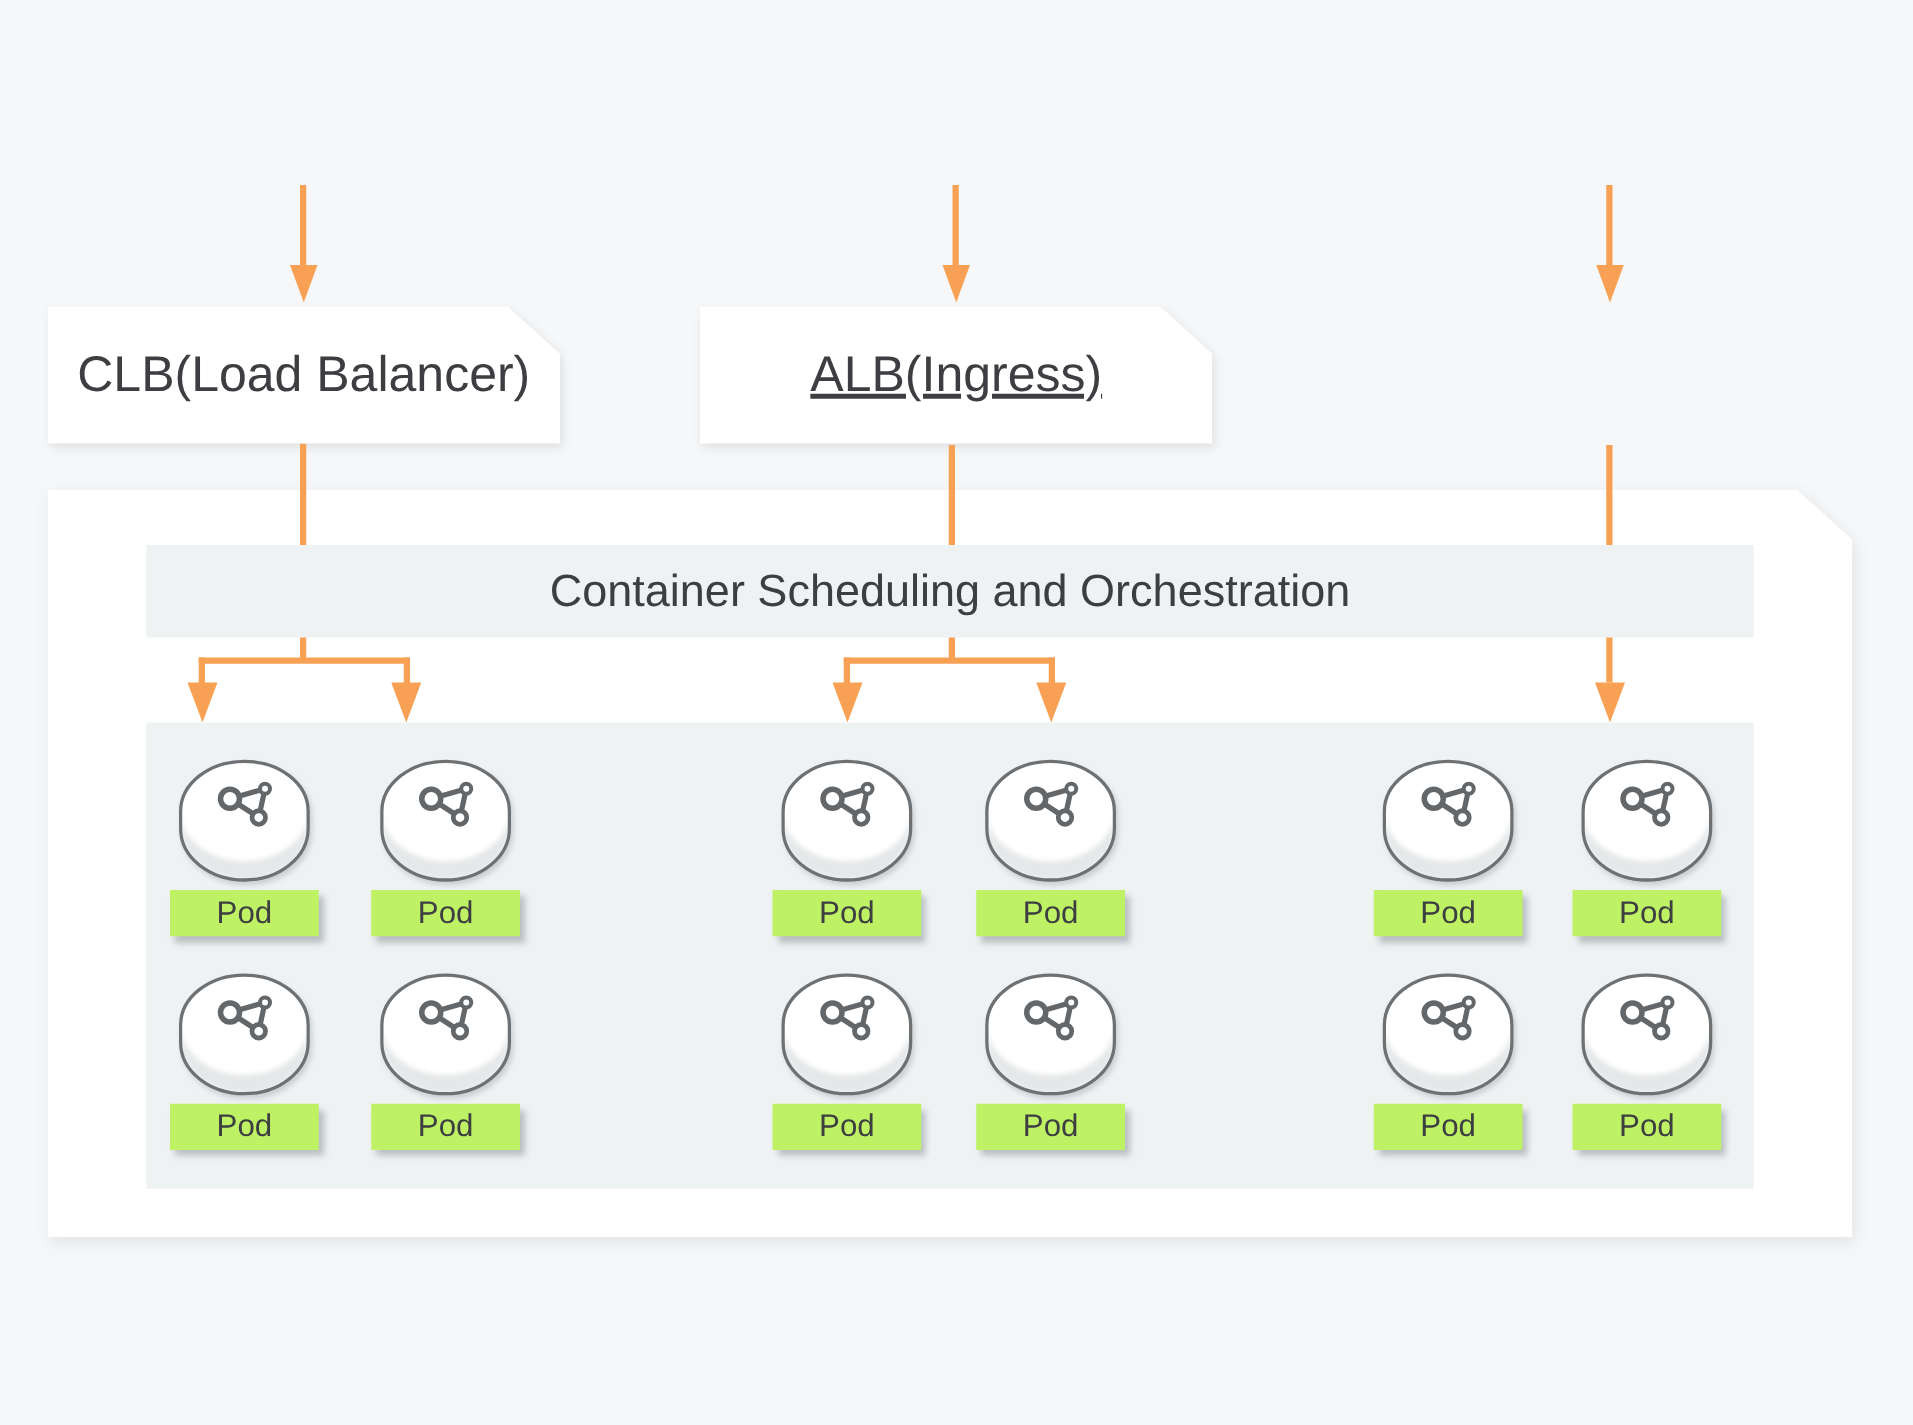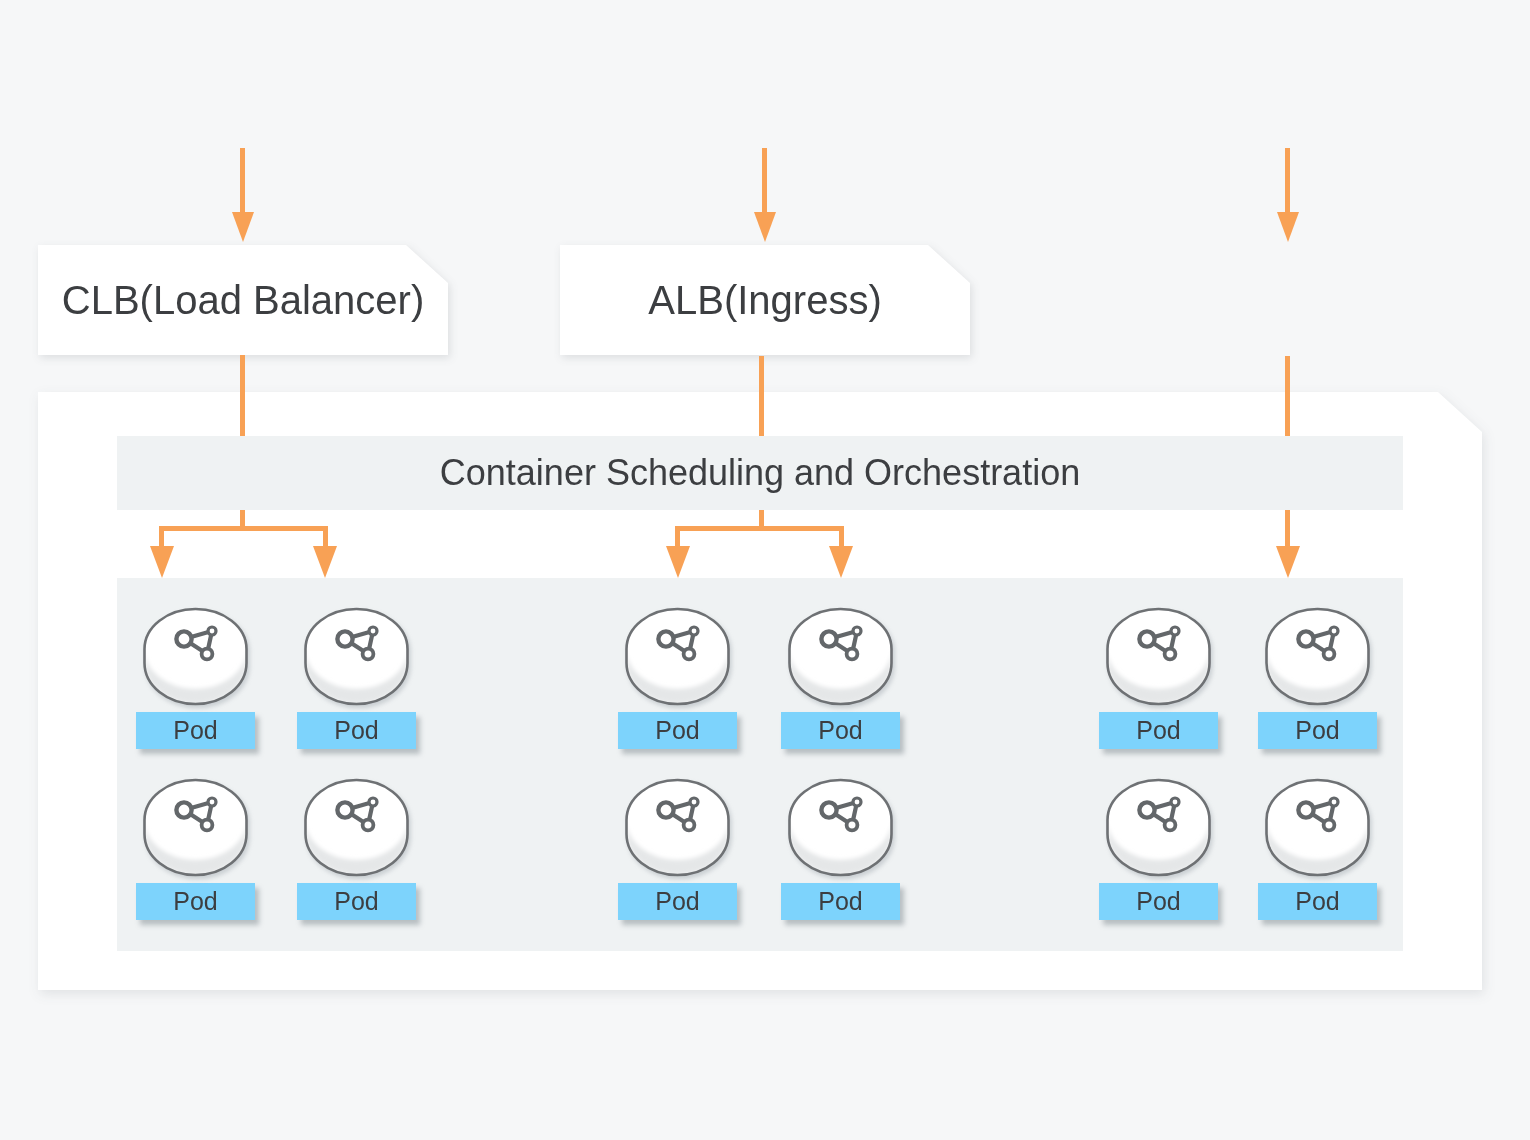--- a/index.html
+++ b/index.html
@@ -37,21 +37,21 @@
   .band{position:absolute;left:117px;width:1286px;background:#EFF2F3;}
   .band.header{top:436px;height:74px;display:flex;align-items:center;justify-content:center;}
   .band.pods{top:578px;height:373px;}
   .band-title{font-size:36px;color:#3C3E41;}
 
   
   .pod{position:absolute;width:119px;}
   .pod-svg{display:block;margin:0 auto;
            filter:drop-shadow(2px 3px 2px rgba(120,130,138,.30));}
   .pod-label{
-    margin-top:6px;width:119px;height:37px;background:#7dd3fc;
+    margin-top:6px;width:119px;height:37px;background:#bef264;
     display:flex;align-items:center;justify-content:center;
     font-size:25px;color:#3C3E41;
     box-shadow:4px 5px 5px rgba(100,112,120,.40);
   }
 
   .defs-svg{position:absolute;width:0;height:0;overflow:hidden;}
 </style>
 </head>
 <body>
 
@@ -92,21 +92,21 @@
   <div>
     <div class="oline" style="left:1285px;top:148px;width:5px;height:66px;"></div>
     <div class="ohead" style="left:1277px;top:212px;"></div>
   </div>
 
   <div class="card" style="left:38px;top:245px;width:410px;height:110px;">
     <div class="card-face">
       <span class="card-title">CLB(Load Balancer)</span>
     </div>
   </div>
-  <div class="card" style="left:560px;top:245px;width:410px;height:110px;">
+  <div class="card" style="left:560px;top:245px;width:410px;height:110px;text-decoration:underline;">
     <div class="card-face">
       <span class="card-title">ALB(Ingress)</span>
     </div>
   </div>
 
   <div class="sheet">
     <div class="sheet-face"></div>
   </div>
 
   <div>

